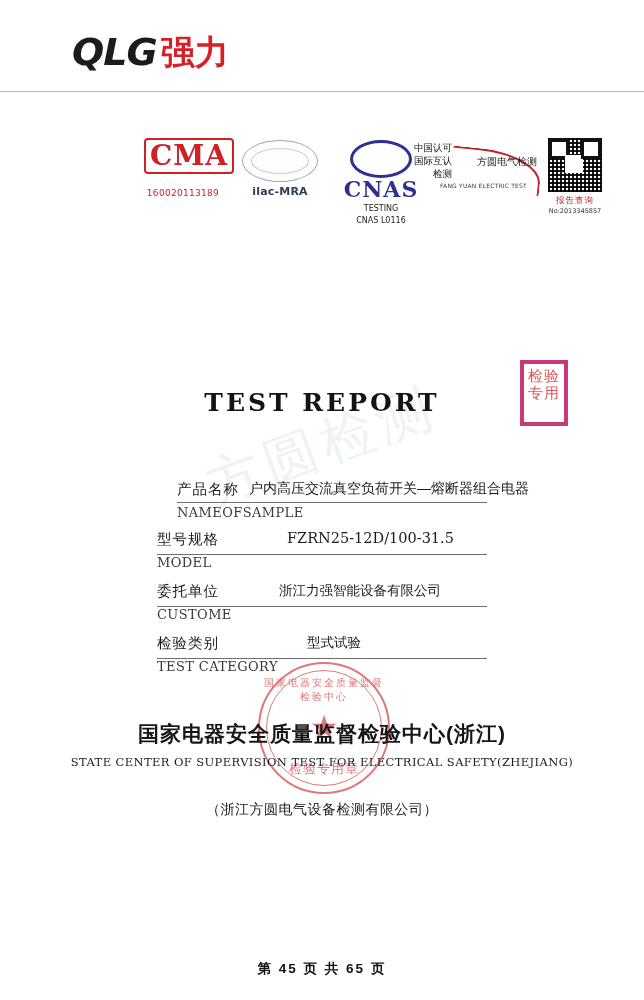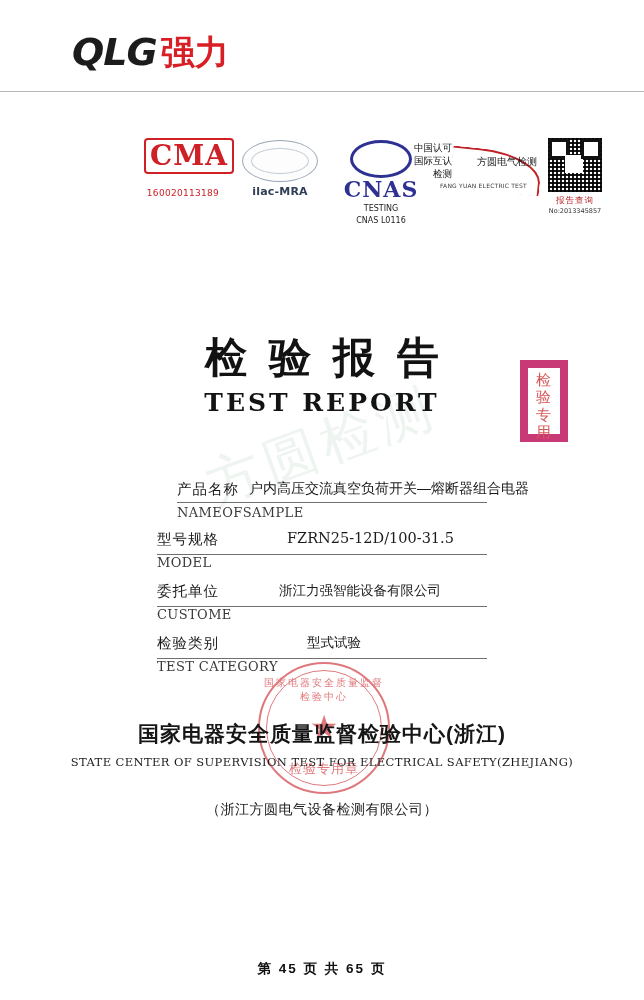--- a/index.html
+++ b/index.html
@@ -283,22 +283,22 @@
     letter-spacing: 3px;
     color: #131313;
   }
 
   
   .side-stamp {
     position: absolute;
     right: 14px;
     top: 250px;
     width: 48px;
-    height: 82px;
-    border: 8px solid #be185d;
+    height: 66px;
+    border: 4px solid #be185d;
     color: #d23b3b;
     font-family: "DejaVu Serif", serif;
     font-size: 15px;
     line-height: 1.15;
     padding: 4px 3px;
     box-sizing: border-box;
     opacity: 0.85;
     letter-spacing: 1px;
     text-align: center;
   }
@@ -503,21 +503,20 @@
       <div class="qr-img">
         <div class="qr-center"></div>
       </div>
       <div class="qr-cap1">报告查询</div>
       <div class="qr-cap2">No:2013345857</div>
     </div>
   </div>
 
   <div class="watermark">方圆检测</div>
 
-  <div class="title-cn">检验报告</div>
   <div class="title-en">TEST REPORT</div>
 
   <div class="side-stamp">检验专用</div>
 
   <div class="fields">
 
     <div class="field f1">
       <span class="field-label-cn">产品名称</span>
       <span class="field-label-en">NAMEOFSAMPLE</span>
       <span class="field-value">户内高压交流真空负荷开关—熔断器组合电器</span>

